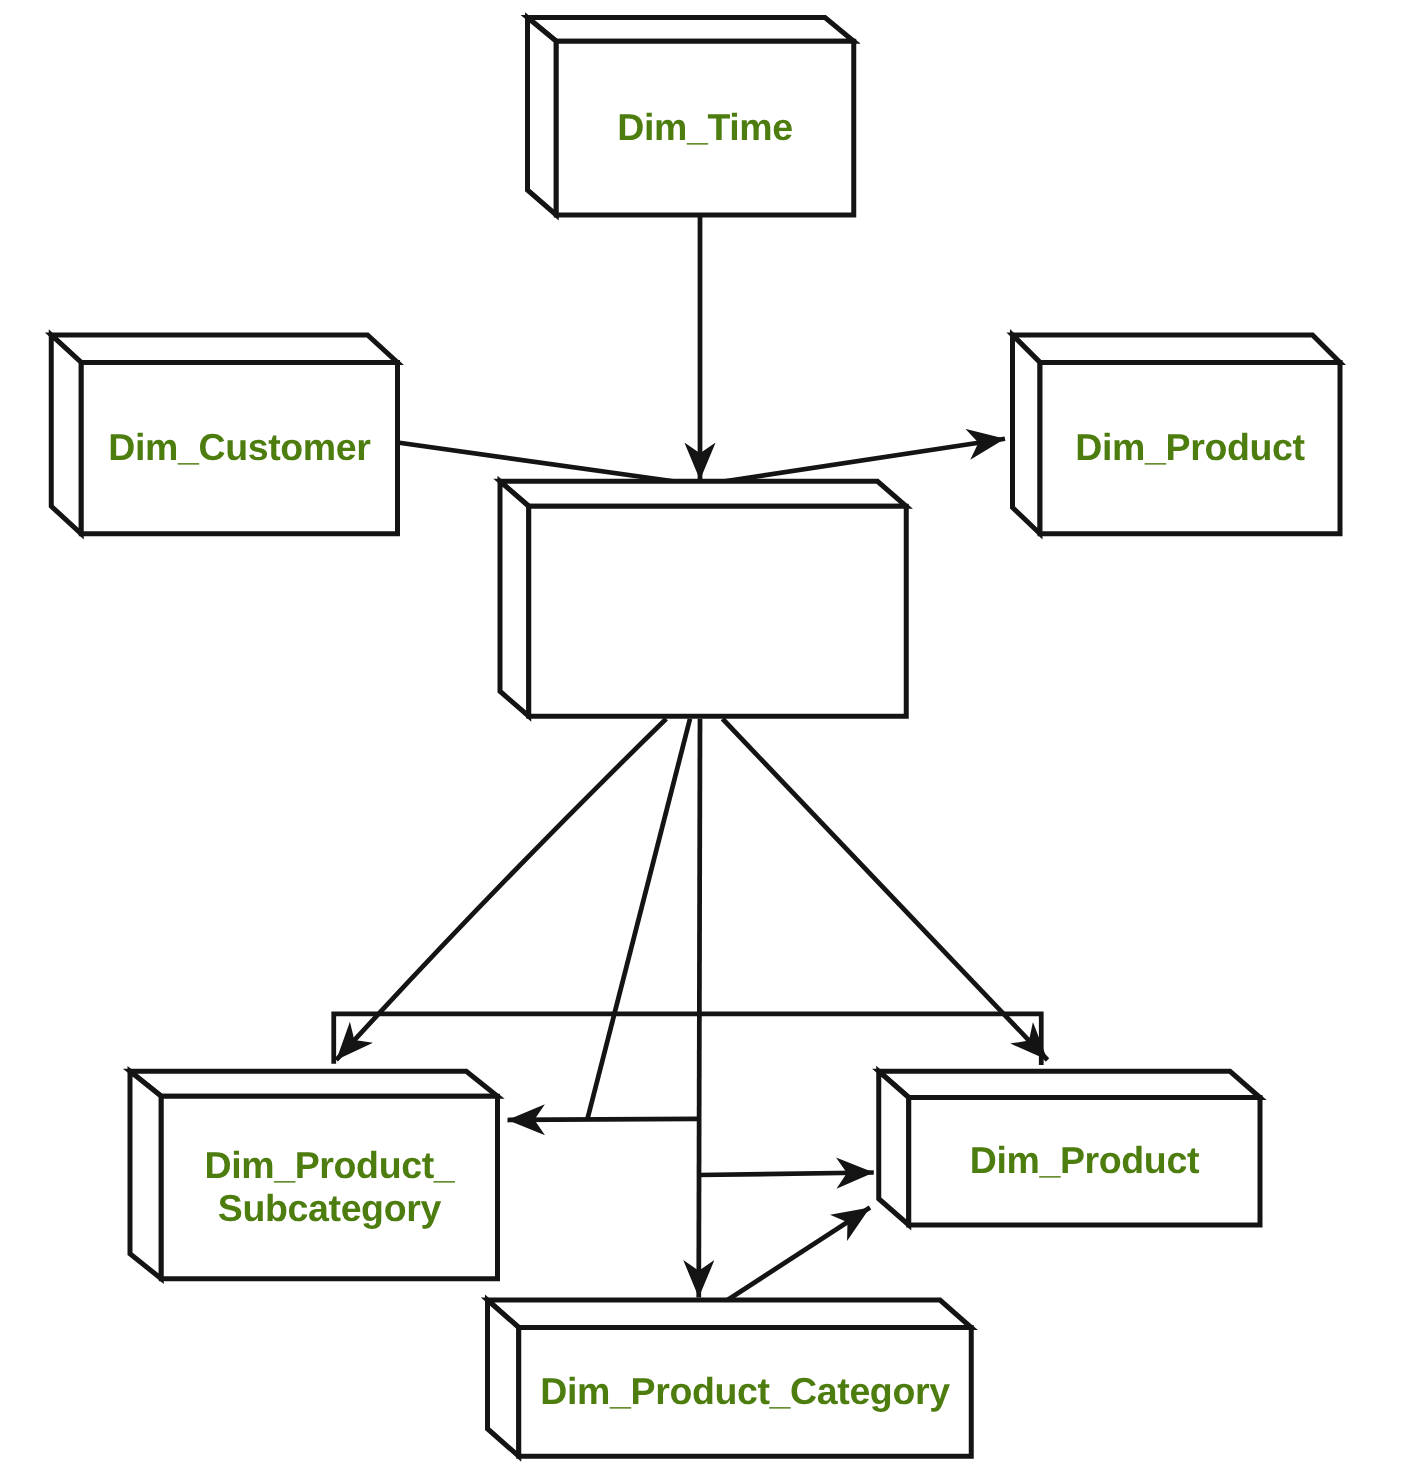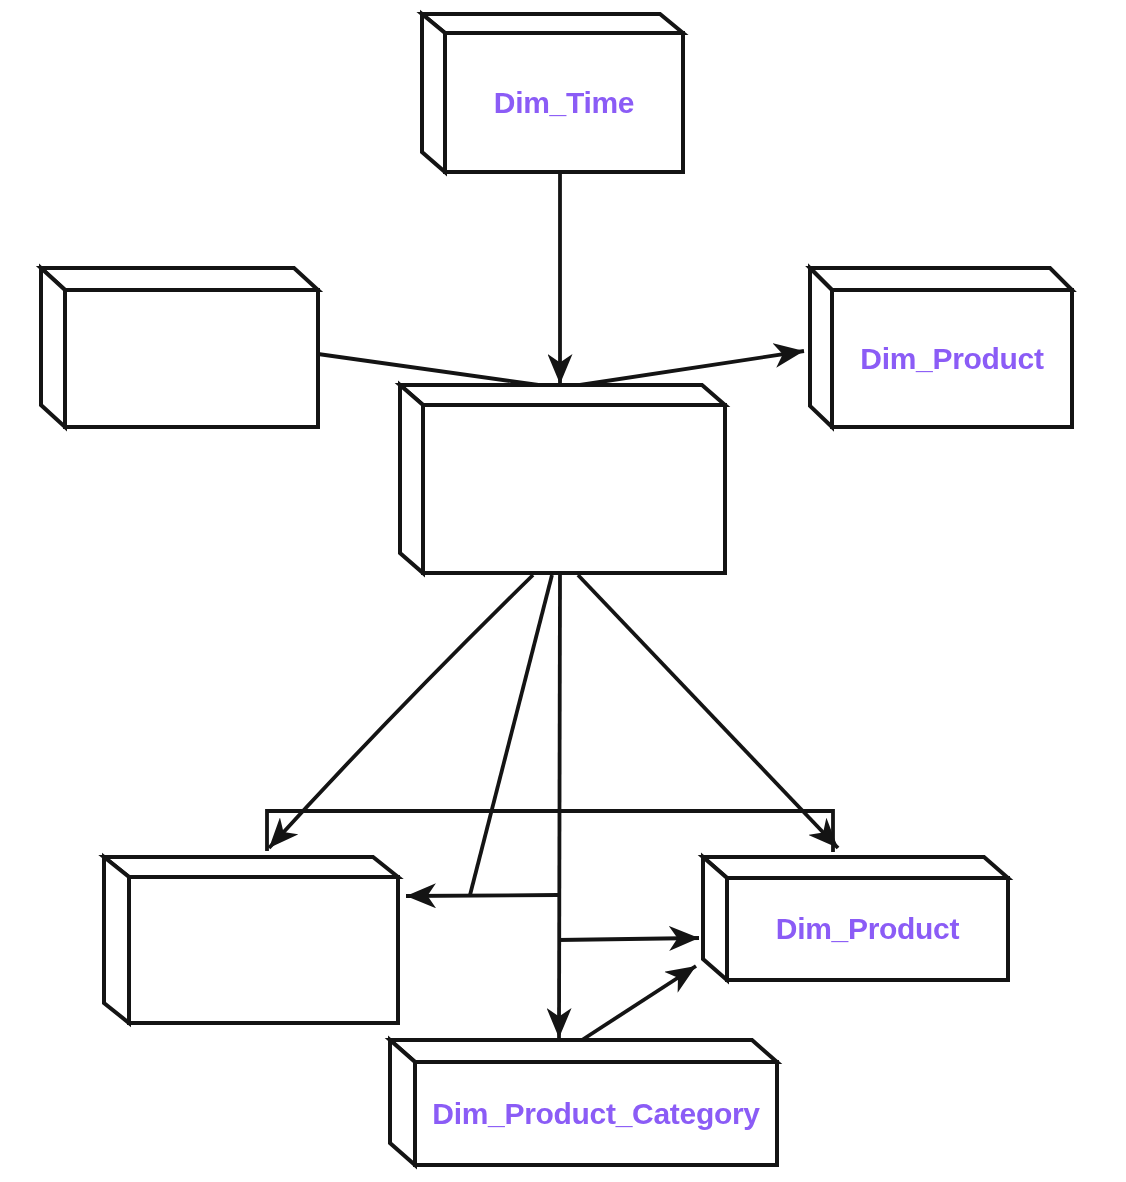--- a/index.html
+++ b/index.html
@@ -20,21 +20,21 @@
     left: 0;
     top: 0;
   }
   .node-label {
     position: absolute;
     display: flex;
     align-items: center;
     justify-content: center;
     text-align: center;
     font-weight: bold;
-    color: #8b5cf6;
+    color: #4d7c0f;
     font-size: 30px;
     line-height: 1.18;
     white-space: pre-line;
     letter-spacing: -0.3px;
     pointer-events: none;
   }
   .edge {
     fill: none;
     stroke: #141414;
     stroke-width: 3.8;
@@ -121,22 +121,25 @@
 
     <g>
       <polygon class="boxface" points="415,1062 777,1062 752,1040 390,1040"></polygon>
       <polygon class="boxface" points="415,1062 415,1165 390,1143 390,1040"></polygon>
       <rect class="boxface" x="415" y="1062" width="362" height="103"></rect>
     </g>
   </svg>
 
   <div class="node-label" style="left:445px; top:33px; width:238px; height:139px;">Dim_Time</div>
 
+  <div class="node-label" style="left:65px; top:290px; width:253px; height:137px;">Dim_Customer</div>
 
   <div class="node-label" style="left:832px; top:290px; width:240px; height:137px;">Dim_Product</div>
 
 
+  <div class="node-label" style="left:129px; top:877px; width:269px; height:146px;">Dim_Product_
+Subcategory</div>
 
   <div class="node-label" style="left:727px; top:878px; width:281px; height:102px;">Dim_Product</div>
 
   <div class="node-label" style="left:415px; top:1062px; width:362px; height:103px;">Dim_Product_Category</div>
 
 </div>
 
 </body></html>

